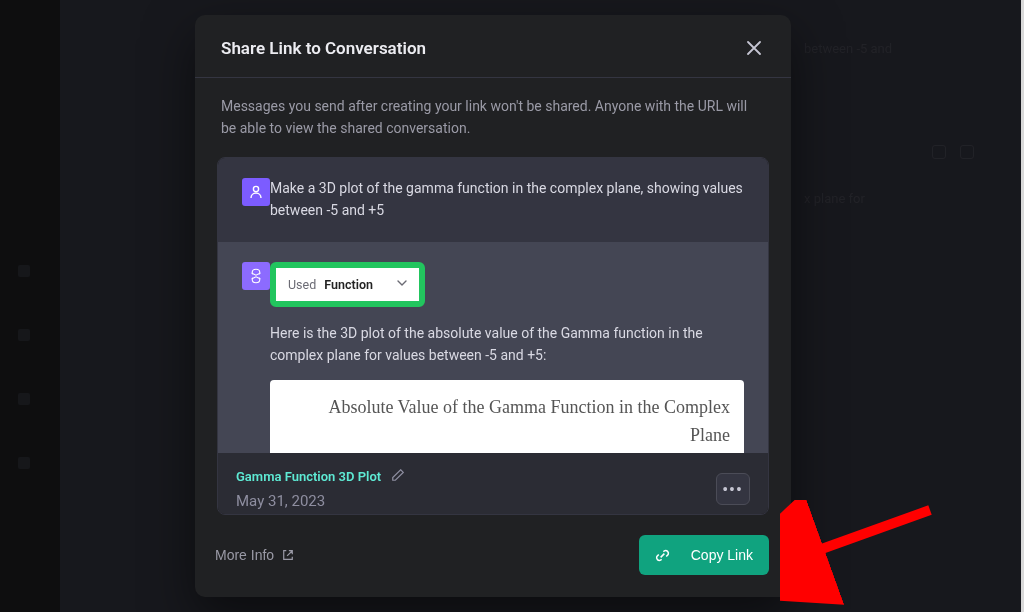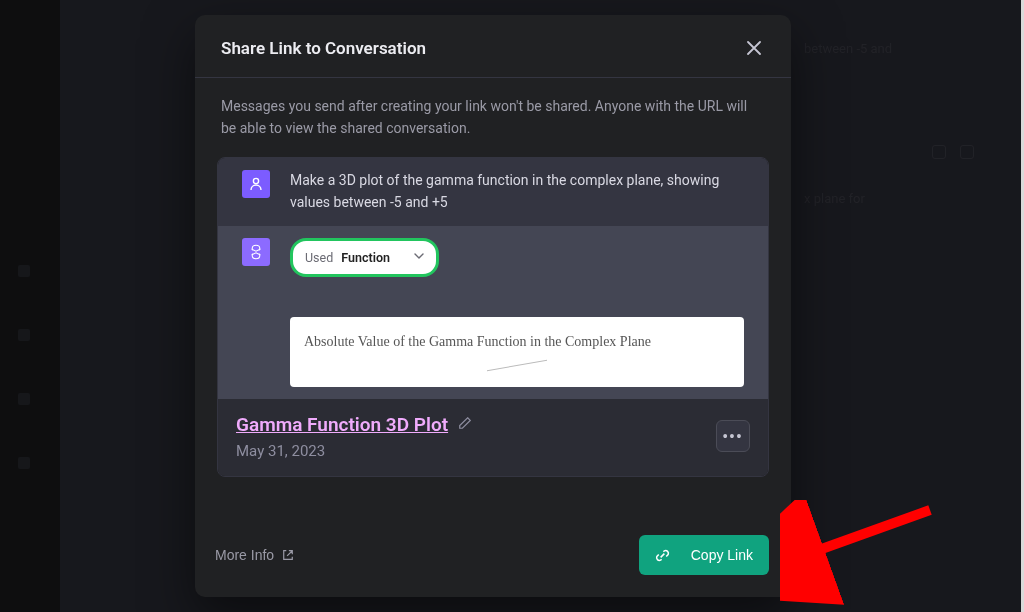--- a/index.html
+++ b/index.html
@@ -31,41 +31,41 @@
   .modal-sep { height: 1px; background: #343541; }
 
   .modal-desc { color: #9a9aa6; font-size: 14px; line-height: 1.55; padding: 18px 32px 18px 26px; }
 
   .preview-wrap { margin: 0 22px; border: 1px solid #343541; border-radius: 8px; overflow: hidden; }
   .preview-scroll { max-height: 295px; overflow-y: auto; position: relative; }
   .preview-scroll::-webkit-scrollbar { width: 6px; }
   .preview-scroll::-webkit-scrollbar-thumb { background: #4b4c57; border-radius: 3px; }
   .preview-scroll::-webkit-scrollbar-track { background: transparent; }
 
-  .msg { display: flex; gap: 20px; padding: 12px 24px; }
+  .msg { display: flex; gap: 0; padding: 20px 24px; }
   .msg.user { background: #343541; }
   .msg.ai   { background: #444654; }
   .avatar { width: 28px; height: 28px; border-radius: 3px; flex: 0 0 28px; display:flex; align-items:center; justify-content:center; }
   .avatar.user-av { background: #7c5cff; }
   .avatar.ai-av   { background: #8c6bff; }
   .avatar svg { display:block; }
   .msg-body { flex: 1; color: #d9d9e3; font-size: 14px; line-height: 1.55; }
 
-  .used-pill { display: inline-flex; align-items: center; gap: 6px; background: #ffffff; color: #222; font-size: 12.5px; padding: 7px 12px; border-radius: 16px; margin-bottom: 16px; border: 3px solid #22c55e; }
+  .used-pill { display: inline-flex; align-items: center; gap: 6px; background: #ffffff; color: #222; font-size: 12.5px; padding: 7px 12px; border-radius: 6px; margin-bottom: 16px; border: 6px solid #22c55e; }
   .used-pill .prefix { color: #6b6b74; margin-right: 2px; }
   .used-pill .tool { font-weight: 600; }
   .used-pill .chev { margin-left: 18px; color: #6b6b74; font-size: 11px; }
 
-  .plot-card { background: #ffffff; border-radius: 4px; padding: 14px 14px 8px 14px; color: #555; font-family: Georgia, 'Times New Roman', serif; font-size: 14px; text-align: left; margin-top: 24px; }
+  .plot-card { background: #ffffff; border-radius: 4px; padding: 14px 14px 8px 14px; color: #555; font-family: Georgia, 'Times New Roman', serif; font-size: 18px; text-align: right; margin-top: 14px; }
   .plot-wire { margin: 6px auto 0; width: 60px; height: 20px; border-top: 1px solid #bbb; transform: skewY(-10deg) translateY(6px); }
 
   .preview-meta { background: #2b2c34; display: flex; align-items: center; justify-content: space-between; padding: 14px 18px 16px 18px; }
   .meta-left { display:flex; flex-direction: column; gap: 6px; }
   .conv-title-row { display:flex; align-items:center; gap: 10px; }
-  .conv-title { color: #f0abfc; font-size: 19px; font-weight: 600; text-decoration: underline; }
+  .conv-title { color: #5eead4; font-size: 13px; font-weight: 600; }
   .pencil { color: #8e8ea0; }
   .conv-date { color: #8e8ea0; font-size: 15px; }
   .menu-btn { width: 34px; height: 32px; background: #343541; border-radius: 6px; border: 1px solid #4b4c57; color: #c5c5d2; display:flex; align-items:center; justify-content:center; font-size:14px; letter-spacing:2px; cursor:pointer; }
 
   .modal-footer { margin-top: auto; display: flex; align-items: center; justify-content: space-between; padding: 20px 22px 22px 20px; }
   .more-info { color: #9a9aa6; font-size: 14px; display: inline-flex; align-items: center; gap: 8px; cursor: pointer; background:transparent; border:none; }
   .copy-btn { background: #10a37f; color: #fff; border: none; padding: 12px 16px; border-radius: 6px; font-size: 14px; font-weight: 500; display: inline-flex; align-items: center; gap: 21px; cursor: pointer; }
 
   
   .arrow-svg { position: absolute; left: 780px; top: 500px; pointer-events: none; }
@@ -127,20 +127,21 @@
         <div class="msg-body">
           <div class="used-pill">
             <span class="prefix">Used</span>
             <span class="tool">Function</span>
             <span class="chev">
               <svg width="10" height="10" viewBox="0 0 10 10">
                   <path d="M1 3l4 4 4-4" fill="none" stroke="currentColor" stroke-width="1.4" stroke-linecap="round" stroke-linejoin="round"></path>
                 </svg>
             </span>
           </div>
+          <div>Here is the 3D plot of the absolute value of the Gamma function in the complex plane for values between -5 and +5:</div>
           <div class="plot-card">
             <div>Absolute Value of the Gamma Function in the Complex Plane</div>
             <div class="plot-wire"></div>
           </div>
         </div>
       </div>
 
     </div>
 
     <div class="preview-meta">

